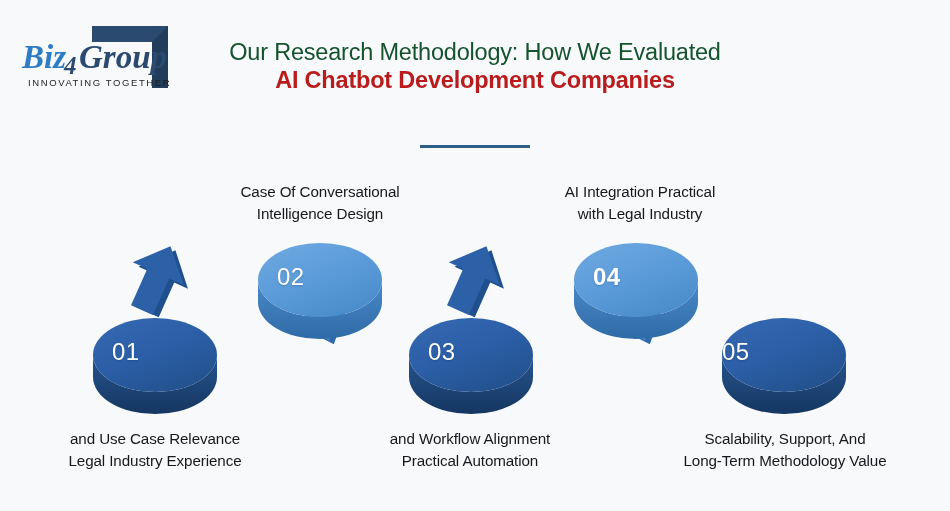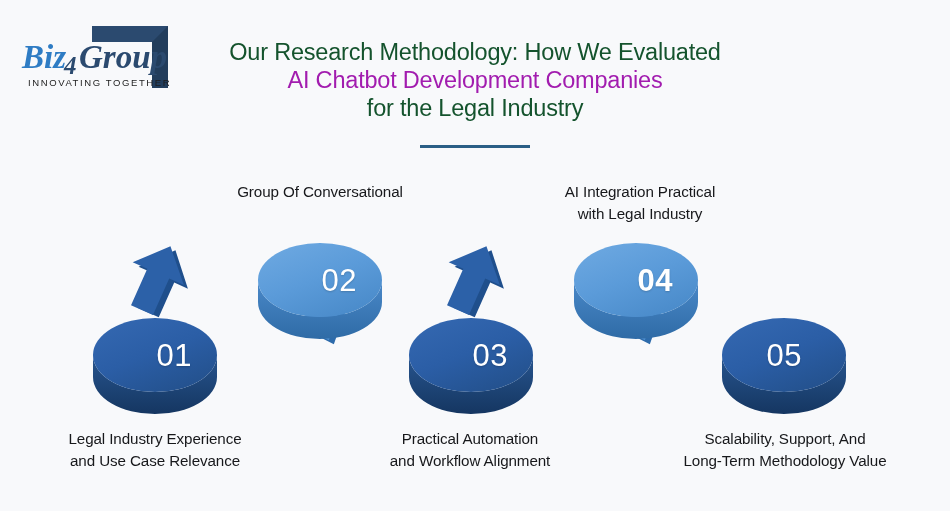--- a/index.html
+++ b/index.html
@@ -25,22 +25,22 @@
   }
   .title-line {
     font-size:23.5px;
     line-height:28px;
     letter-spacing:-0.2px;
     color:#14532d;
     font-weight:400;
     white-space:nowrap;
   }
   .title-line.accent {
-    color:#a21caf;
-    font-weight:400;
+    color:#b91c1c;
+    font-weight:700;
     font-size:23.5px;
   }
   #title-divider {
     position:absolute; left:420px; top:145px;
     width:110px; height:3px; background:#2b5f86;
   }
 
   
   #steps {
     position:absolute; left:0; top:165px; width:950px; height:320px;
@@ -62,24 +62,24 @@
   #cap-01 { left:20px;  top:428px; width:270px; }
   #cap-02 { left:190px; top:181px; width:260px; }
   #cap-03 { left:345px; top:428px; width:250px; }
   #cap-04 { left:510px; top:181px; width:260px; }
   #cap-05 { left:640px; top:428px; width:290px; }
 
   
   .step-num {
     position:absolute;
     color:#ffffff;
-    font-size:31px;
+    font-size:24px;
     font-weight:500;
     letter-spacing:0.5px;
-    text-align:right;
+    text-align:left;
     text-shadow:0 1px 2px rgba(0,0,0,0.18);
   }
   #num-01 { left:112px; top:338px; width:80px; }
   #num-02 { left:277px; top:263px; width:80px; }
   #num-03 { left:428px; top:338px; width:80px; }
   #num-04 { left:593px; top:263px; width:80px;font-weight:bold; }
   #num-05 { left:722px; top:338px; width:80px; }
 </style>
 </head>
 <body style="background: rgb(248, 249, 251);">
@@ -95,21 +95,20 @@
     <text x="6" y="52" font-family="'Liberation Serif', serif" font-size="33" font-style="italic" font-weight="700" fill="#2e7cc4">Biz</text>
     <text x="48" y="58" font-family="'Liberation Serif', serif" font-size="25" font-style="italic" font-weight="700" fill="#2b4a6f">4</text>
     <text x="63" y="52" font-family="'Liberation Serif', serif" font-size="33" font-style="italic" font-weight="700" fill="#2b4a6f">Group</text>
     <text x="12" y="70" font-family="'Liberation Sans', sans-serif" font-size="9.5" letter-spacing="1.6" fill="#1d1d1d">INNOVATING TOGETHER</text>
   </svg>
 </div>
 
 <div id="title-block">
   <div class="title-line">Our Research Methodology: How We Evaluated</div>
   <div class="title-line accent">AI Chatbot Development Companies</div>
-  <div class="title-line">for the Legal Industry</div>
 </div>
 <div id="title-divider"></div>
 
 <div id="steps">
   <svg width="950" height="320" viewBox="0 0 950 320" xmlns="http://www.w3.org/2000/svg">
     <defs>
       <linearGradient id="gDarkTop" x1="0" y1="0" x2="0.65" y2="1">
         <stop offset="0%" stop-color="#3569b2"></stop>
         <stop offset="55%" stop-color="#2b5ea6"></stop>
         <stop offset="100%" stop-color="#24528f"></stop>
@@ -171,29 +170,30 @@
   </svg>
 </div>
 
 <div class="step-num" id="num-01">01</div>
 <div class="step-num" id="num-02">02</div>
 <div class="step-num" id="num-03">03</div>
 <div class="step-num" id="num-04">04</div>
 <div class="step-num" id="num-05">05</div>
 
 <div class="caption" id="cap-01">
+  <span>and Use Case Relevance</span>
   <span>Legal Industry Experience</span>
-  <span>and Use Case Relevance</span>
 </div>
 <div class="caption" id="cap-02">
-  <span>Group Of Conversational</span>
+  <span>Case Of Conversational</span>
+  <span>Intelligence Design</span>
 </div>
 <div class="caption" id="cap-03">
+  <span>and Workflow Alignment</span>
   <span>Practical Automation</span>
-  <span>and Workflow Alignment</span>
 </div>
 <div class="caption" id="cap-04">
   <span>AI Integration Practical</span>
   <span>with Legal Industry</span>
 </div>
 <div class="caption" id="cap-05">
   <span>Scalability, Support, And</span>
   <span>Long-Term Methodology Value</span>
 </div>
 

